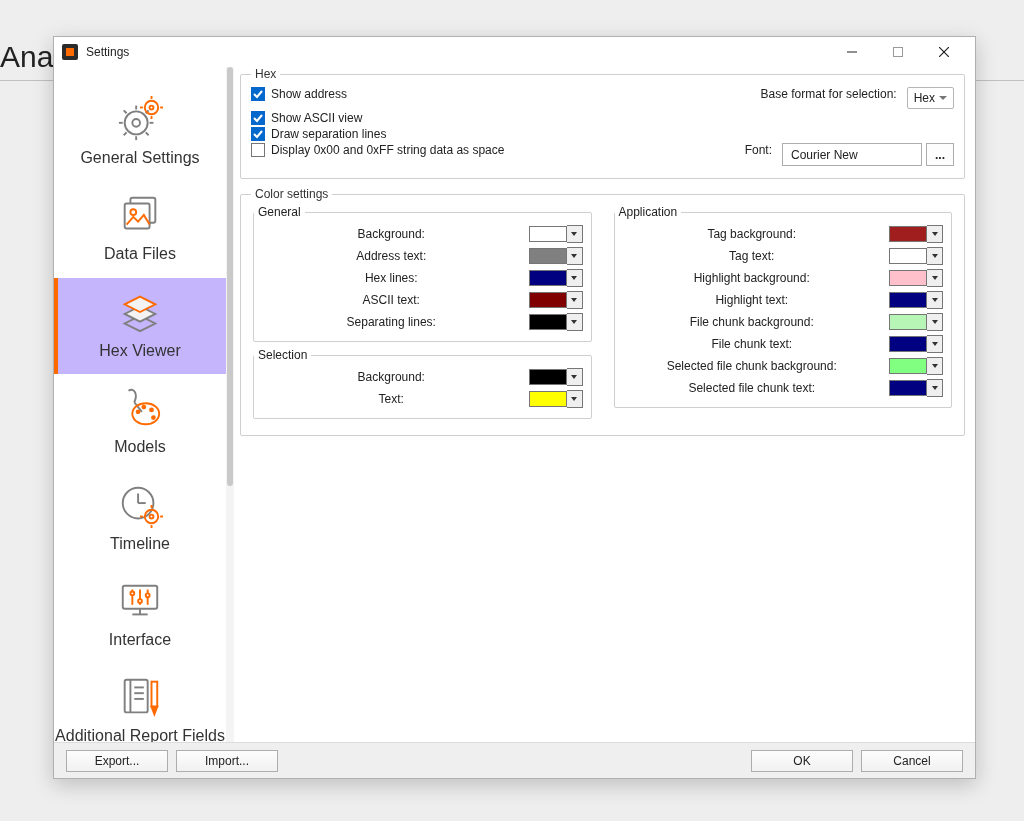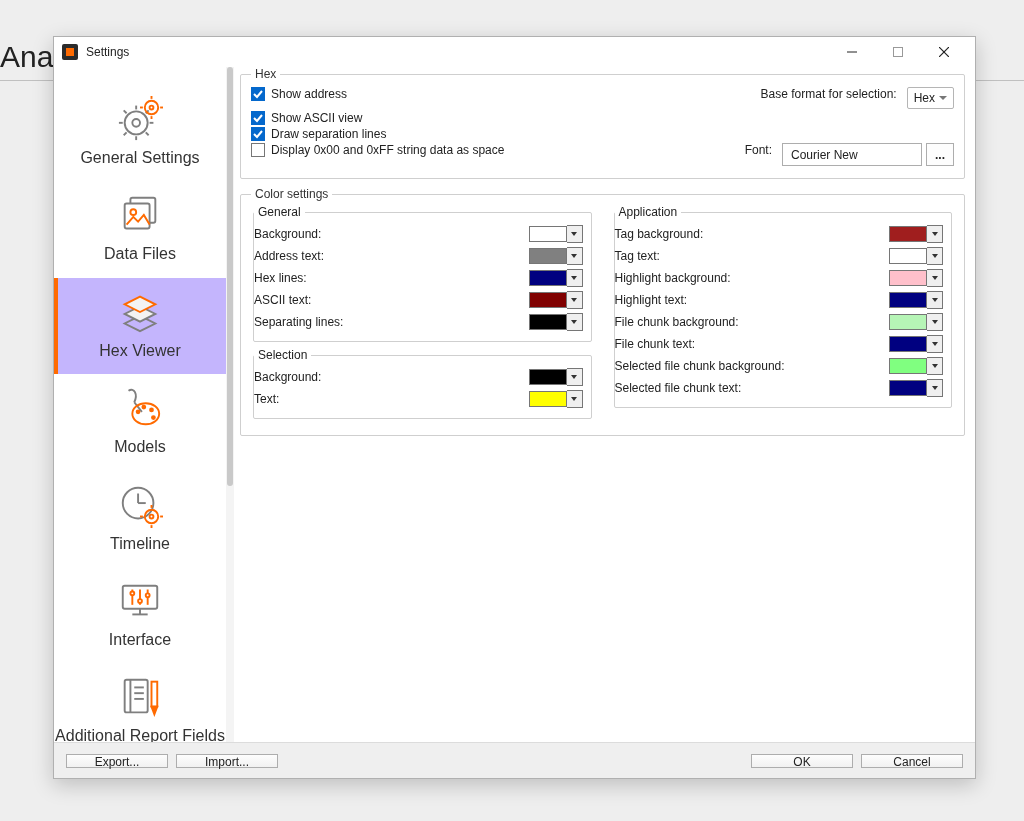--- a/index.html
+++ b/index.html
@@ -190,21 +190,21 @@
   
   .color-cols { display:flex; gap: 18px; }
   .color-col { flex:1; }
   .cs-sub { border:1px solid #cfcfcf; border-radius:2px; margin-bottom:6px; padding:4px 8px 8px 0; }
   .cs-sub > legend { font-size:12px; padding:0 4px; }
   .cs-row {
     display:flex;
     align-items:center;
     height:22px;
   }
-  .cs-row .label { flex:1; }
+  .cs-row .label { flex:1;text-align:center; }
   .color-pick {
     display:flex; align-items:center;
   }
   .swatch {
     width: 38px; height:16px;
     border:1px solid #767676;
   }
   .swatch-btn {
     width:16px; height:18px;
     border:1px solid #767676;
@@ -219,24 +219,24 @@
     background: #efefef;
     border-top: 1px solid #dcdcdc;
     display:flex;
     align-items:center;
     padding: 0 12px;
     gap: 8px;
   }
   .footer .spacer { flex:1; }
   .btn {
     min-width: 102px;
-    height: 14px;
+    height: 22px;
     background: linear-gradient(#fdfdfd,#f1f1f1);
     border:1px solid #adadad;
-    display:inline-flex;align-items:flex-start;justify-content:center;
+    display:inline-flex;align-items:center;justify-content:center;
     font-size:12px;
   }
 </style>
 </head>
 <body>
 
 <div class="backdrop">
   <div class="parent-hint">Anal</div>
   <div class="parent-rule"></div>
 </div>

